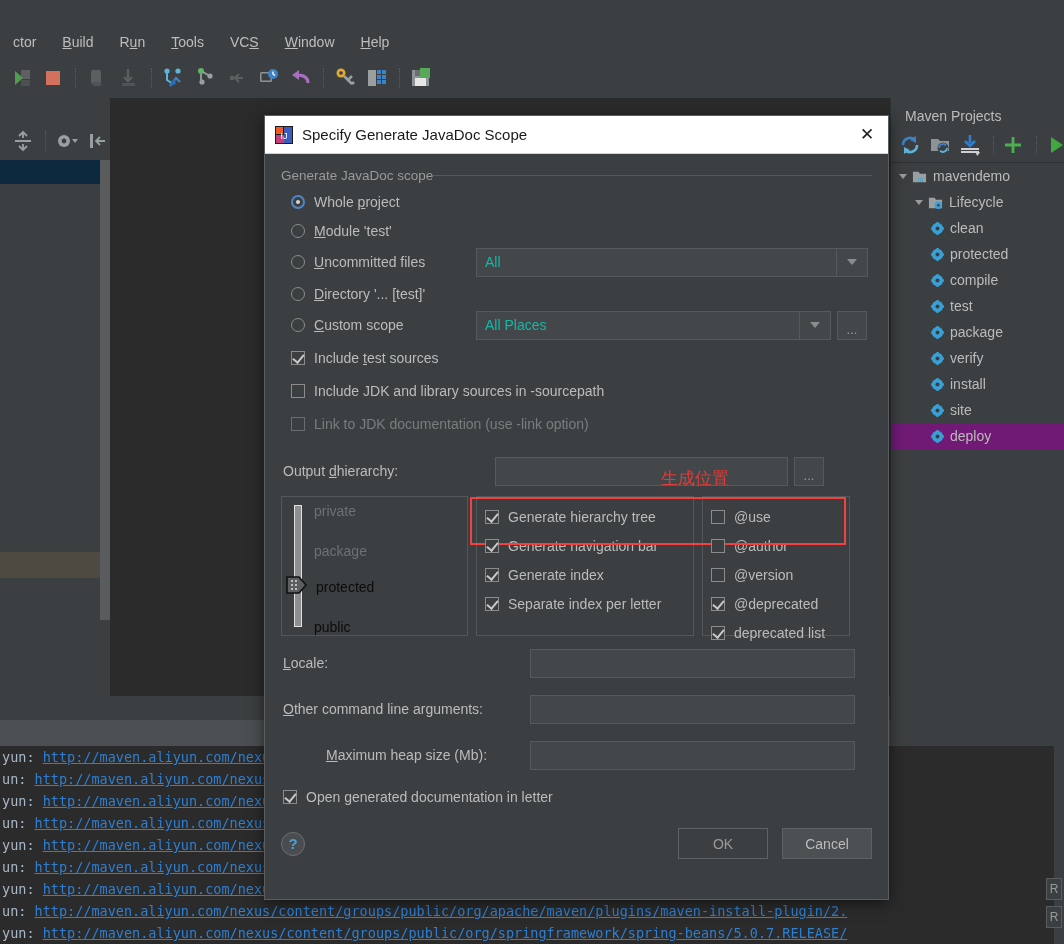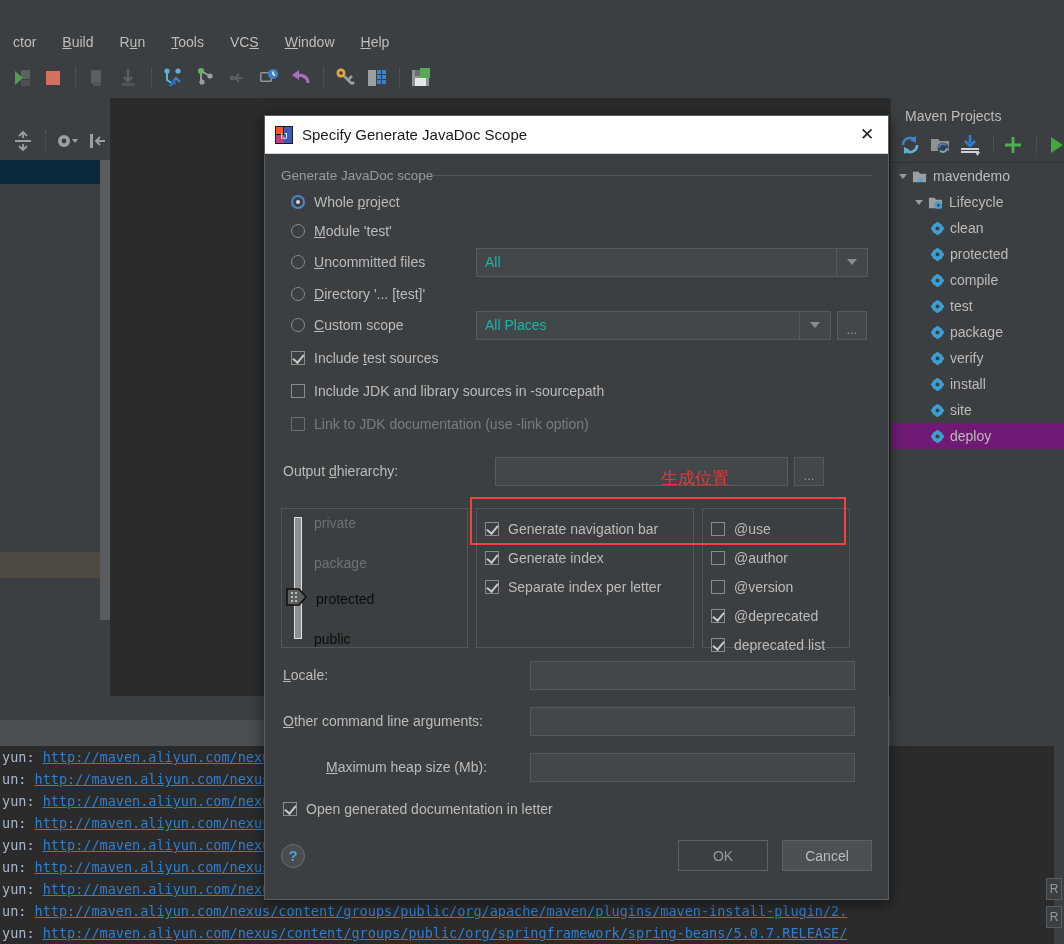--- a/index.html
+++ b/index.html
@@ -540,21 +540,21 @@
       <div id="cnann" style="left:396px;top:313px;">生成位置</div>
 
       <div id="redbox" style="left:205px;top:343px;width:376px;height:48px;"></div>
 
       <div class="row" style="height:46px;margin-top:8px;">
         <span class="lab" style="width:212px;margin-left:2px;"><span>Output </span><span class="mn">d</span><span>hierarchy:</span></span>
         <span class="txtfield" style="width:293px;"></span>
         <span class="dots">...</span>
       </div>
 
-      <div style="display:flex;align-items:flex-start;margin-top:14px;">
+      <div style="display:flex;align-items:flex-start;margin-top:2px;">
 
         <div class="panelbox slider-wrap" style="width:187px;height:140px;position:relative;">
           <div class="slider-track"></div>
           <div class="slider-knob">
             <svg width="22" height="20" viewBox="0 0 22 20">
               <polygon points="1,2 13,2 20,10 13,18 1,18" fill="#5c5f60" stroke="#111" stroke-width="1.6"></polygon>
               <circle cx="6" cy="6" r="1" fill="#ddd"></circle>
                 <circle cx="10" cy="6" r="1" fill="#ddd"></circle>
               <circle cx="6" cy="10" r="1" fill="#ddd"></circle>
                 <circle cx="10" cy="10" r="1" fill="#ddd"></circle>
@@ -565,20 +565,24 @@
           <span class="sl-item" style="top:6px;color:#6e7173;">private</span>
           <span class="sl-item" style="top:46px;color:#6e7173;">package</span>
           <span class="sl-item" style="top:82px;left:34px;color:#0b0b0b;font-weight:500;">protected</span>
           <span class="sl-item" style="top:122px;color:#0b0b0b;font-weight:500;">public</span>
         </div>
 
         <div class="panelbox" style="width:218px;height:140px;margin-left:8px;padding-top:5px;box-sizing:border-box;">
           <div id="gen-opts">
               <div class="row" style="height: 29px;">
                 <span class="cbox on" style="margin-left:8px;"></span>
+                <span class="lab">Generate hierarchy tree</span>
+              </div>
+              <div class="row" style="height: 29px;">
+                <span class="cbox on" style="margin-left:8px;"></span>
                 <span class="lab">Generate navigation bar</span>
               </div>
               <div class="row" style="height: 29px;">
                 <span class="cbox on" style="margin-left:8px;"></span>
                 <span class="lab">Generate index</span>
               </div>
               <div class="row" style="height: 29px;">
                 <span class="cbox on" style="margin-left:8px;"></span>
                 <span class="lab">Separate index per letter</span>
               </div>

